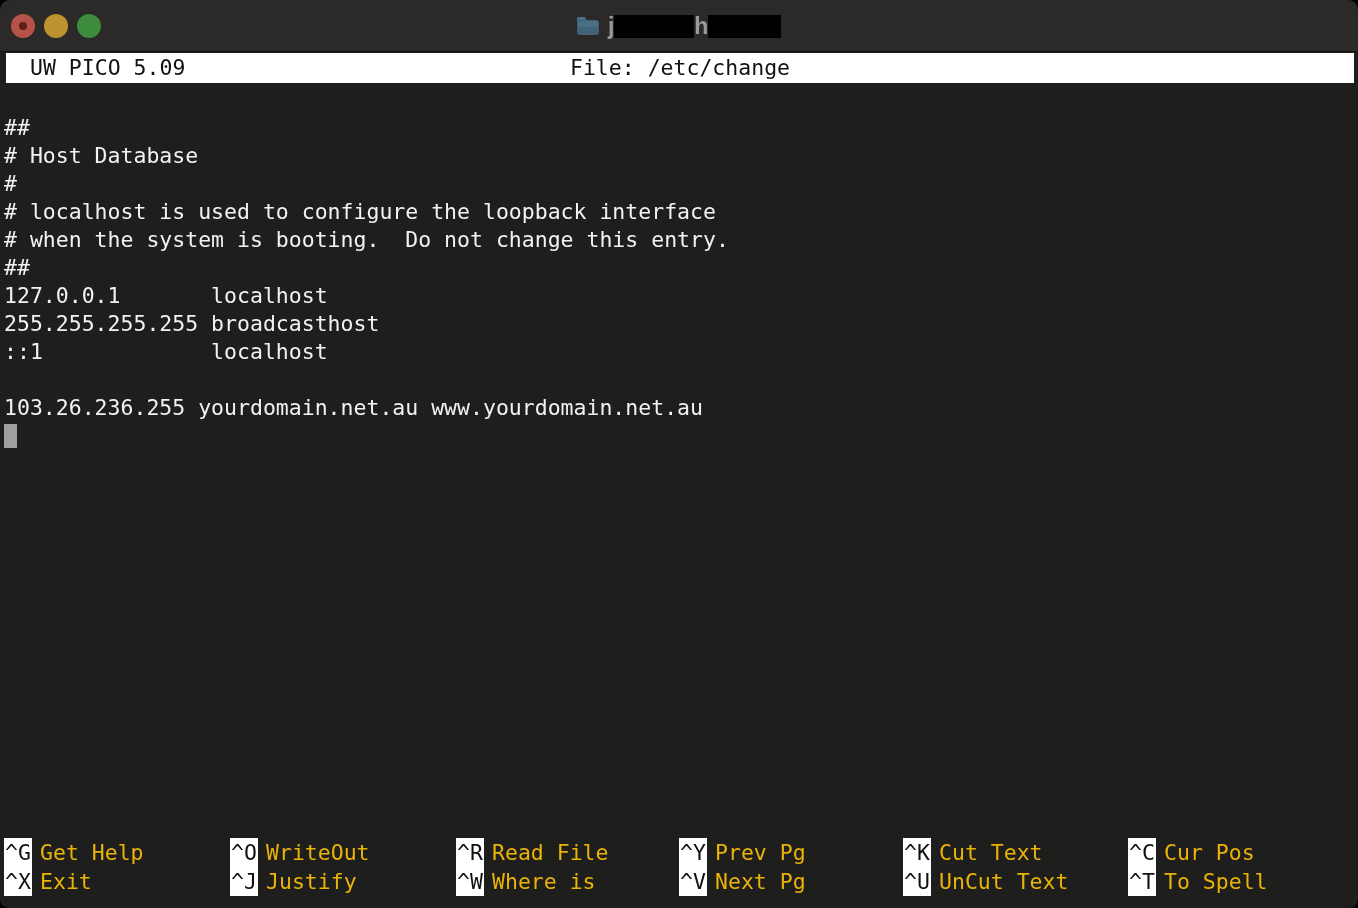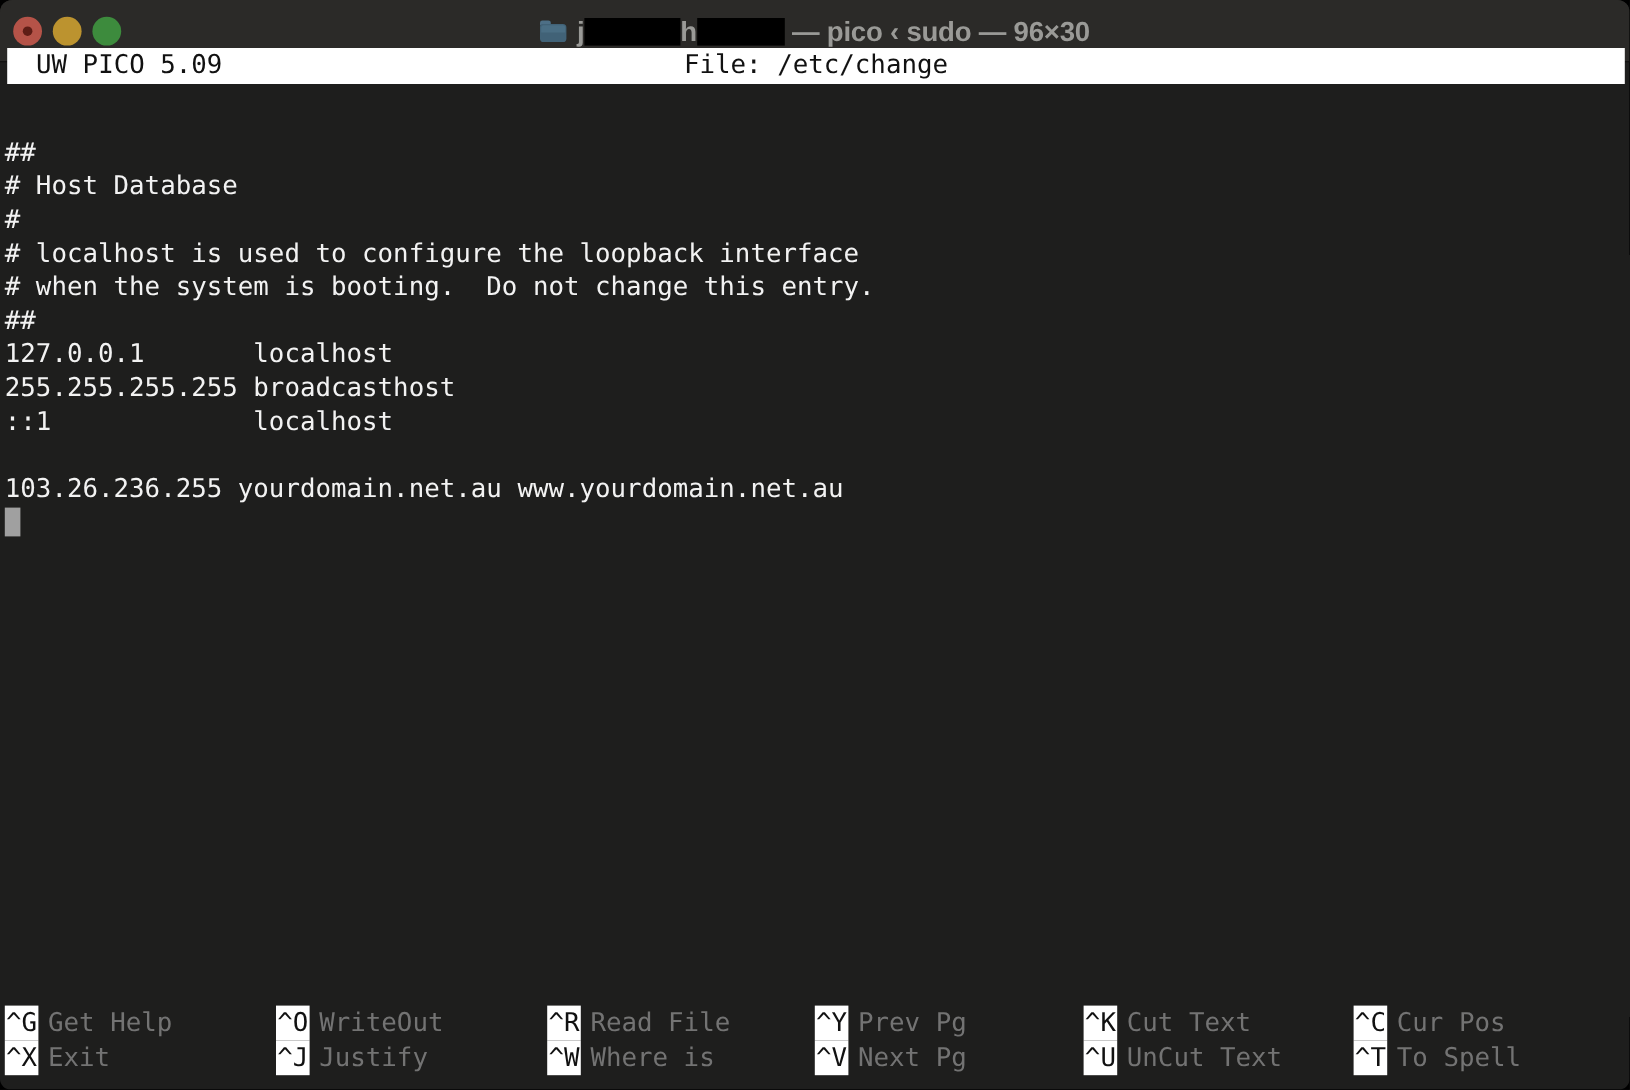--- a/index.html
+++ b/index.html
@@ -114,21 +114,21 @@
     background: #000000;
     height: 23px;
     vertical-align: -4px;
   }
   .redact-1 { width: 80px; }
   .redact-2 { width: 73px; }
 
   
   .status-bar {
     position: absolute;
-    top: 40px;
+    top: 53px;
     left: 6px;
     width: 1348px;
     height: 30px;
     background: #ffffff;
     color: #111111;
     font-size: 21.5px;
     line-height: 30px;
     overflow: hidden;
   }
   .status-inner {
@@ -199,21 +199,21 @@
     color: #111111;
     display: inline-block;
     padding: 0 0px;
     min-width: 28px;
     text-align: center;
     height: 29px;
     line-height: 29px;
   }
   .help-label {
     margin-left: 8px;
-    color: #737373;
+    color: #eab308;
   }
 </style>
 </head>
 <body>
 
 <div class="window">
 
   <div class="titlebar">
     <div class="traffic">
       <div class="light light-close">
@@ -227,21 +227,20 @@
       <div class="folder-icon">
         <div class="tab"></div>
         <div class="body"></div>
         <div class="sheen"></div>
       </div>
       <div class="title-text">
         <span>j</span>
         <span class="redact redact-1"></span>
         <span>h</span>
         <span class="redact redact-2"></span>
-        <span> — pico ‹ sudo — 96×30</span>
       </div>
     </div>
   </div>
 
   <div class="status-bar">
     <div class="status-inner">
       <span class="st-left">UW PICO 5.09</span>
       <span class="st-center">File: /etc/change</span>
       <span class="st-right">Modified</span>
     </div>

